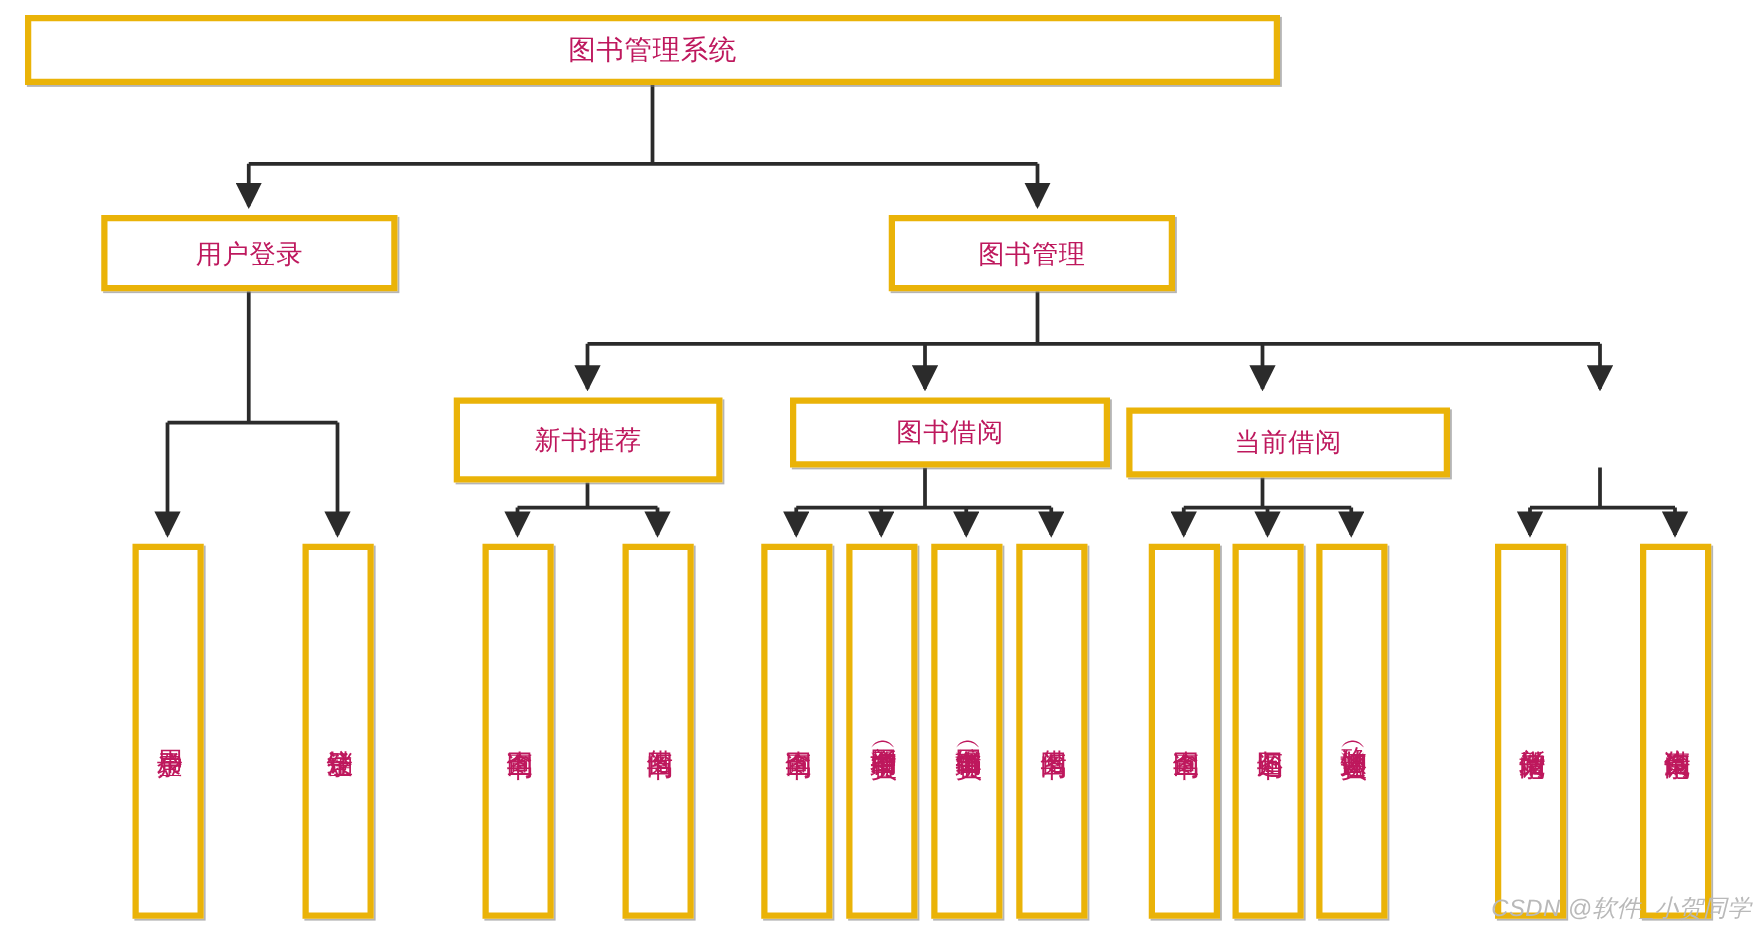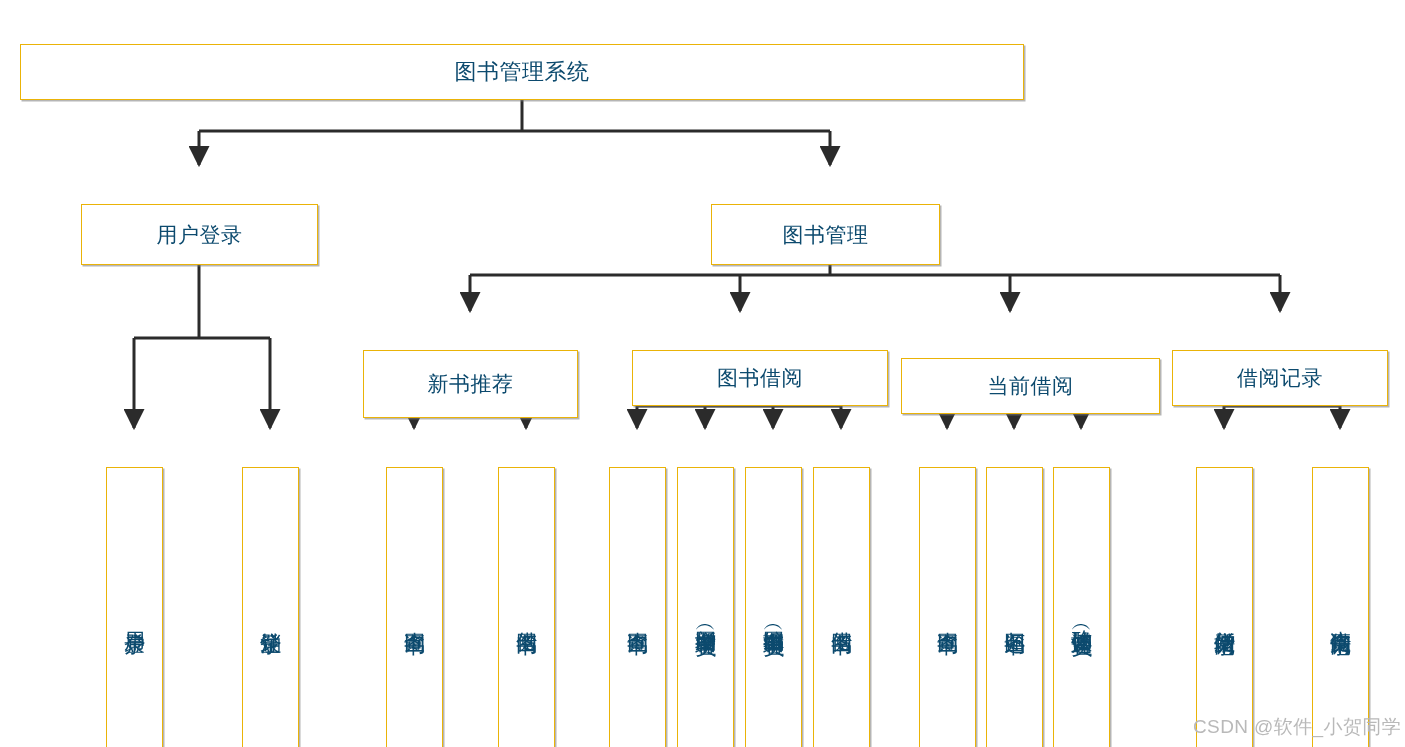--- a/index.html
+++ b/index.html
@@ -14,27 +14,26 @@
     position: relative;
     width: 1405px;
     height: 747px;
     background: #ffffff;
     overflow: hidden;
   }
   .node {
     position: absolute;
     box-sizing: border-box;
     background: #ffffff;
-    border: 1px solid #eab308;
+    border: 5px solid #eab308;
     display: flex;
     align-items: center;
     justify-content: center;
-    color: #0c4a6e;
+    color: #be185d;
     box-shadow: 1.5px 1.5px 0 rgba(120,120,120,0.55);
-    margin-top: 32px;
   }
   .node-h {
     font-size: 21px;
     letter-spacing: 0.5px;
     white-space: nowrap;
   }
   .node-root { font-size: 22px; }
   .node-v {
     writing-mode: vertical-rl;
     text-orientation: upright;
@@ -132,23 +131,20 @@
 
   <div class="node node-h" style="left:363px; top:318px; width:215px; height:68px;">
     <span>新书推荐</span>
   </div>
   <div class="node node-h" style="left:632px; top:318px; width:256px; height:56px;">
     <span>图书借阅</span>
   </div>
   <div class="node node-h" style="left:901px; top:326px; width:259px; height:56px;">
     <span>当前借阅</span>
   </div>
-  <div class="node node-h" style="left:1172px; top:318px; width:216px; height:56px;">
-    <span>借阅记录</span>
-  </div>
 
   <div class="node leaf" style="left:106px; top:435px; width:57px; height:300px;">
     <span class="node-v">用户登录</span>
   </div>
   <div class="node leaf" style="left:242px; top:435px; width:57px; height:300px;">
     <span class="node-v">注销登录</span>
   </div>
 
   <div class="node leaf" style="left:386px; top:435px; width:57px; height:300px;">
     <span class="node-v">查询图书</span>
@@ -180,15 +176,15 @@
     <span class="node-v">确认归还（管理员）</span>
   </div>
 
   <div class="node leaf" style="left:1196px; top:435px; width:57px; height:300px;">
     <span class="node-v">新增借阅记录</span>
   </div>
   <div class="node leaf" style="left:1312px; top:435px; width:57px; height:300px;">
     <span class="node-v">查询借阅记录</span>
   </div>
 
-  <div class="watermark" style="left:1193px; top:714px;">CSDN @软件_小贺同学</div>
+  <div class="watermark" style="left:1193px; top:714px;font-style:italic;">CSDN @软件_小贺同学</div>
 
 </div>
 
 </body></html>

